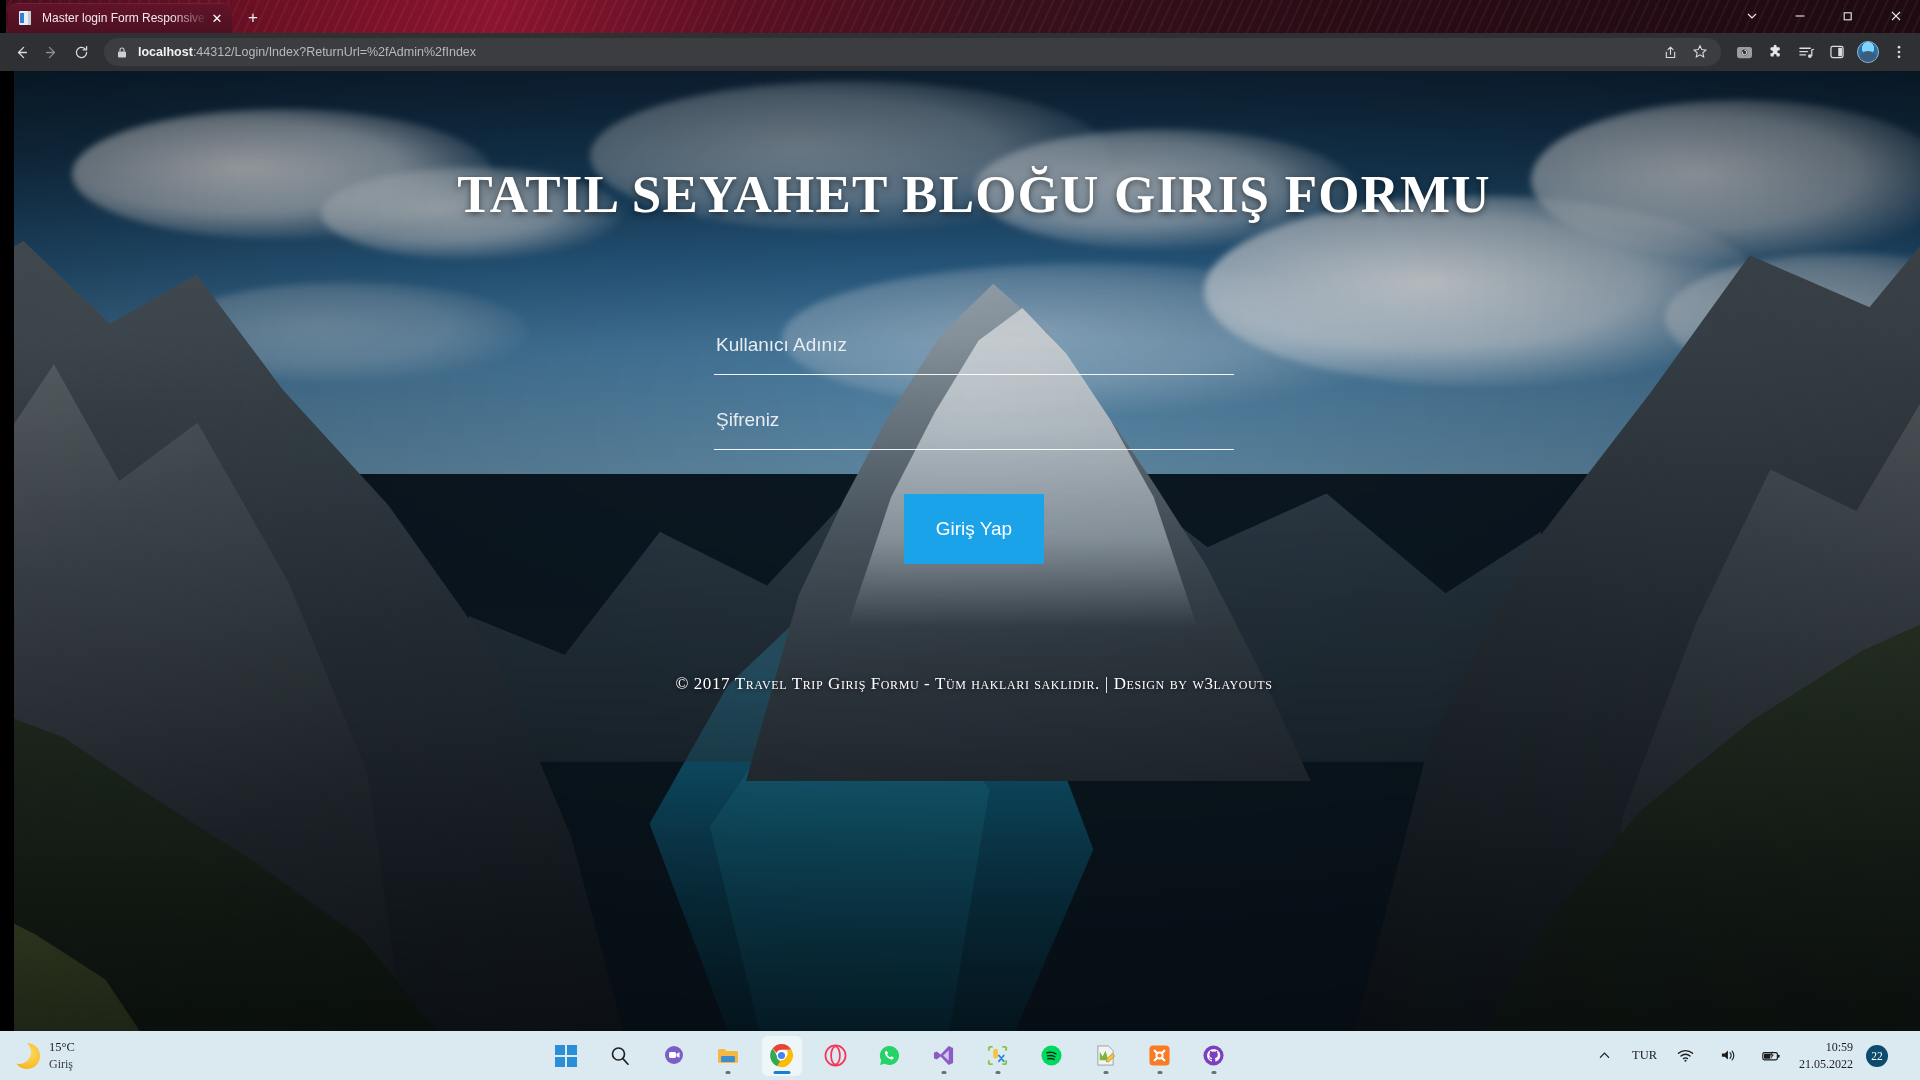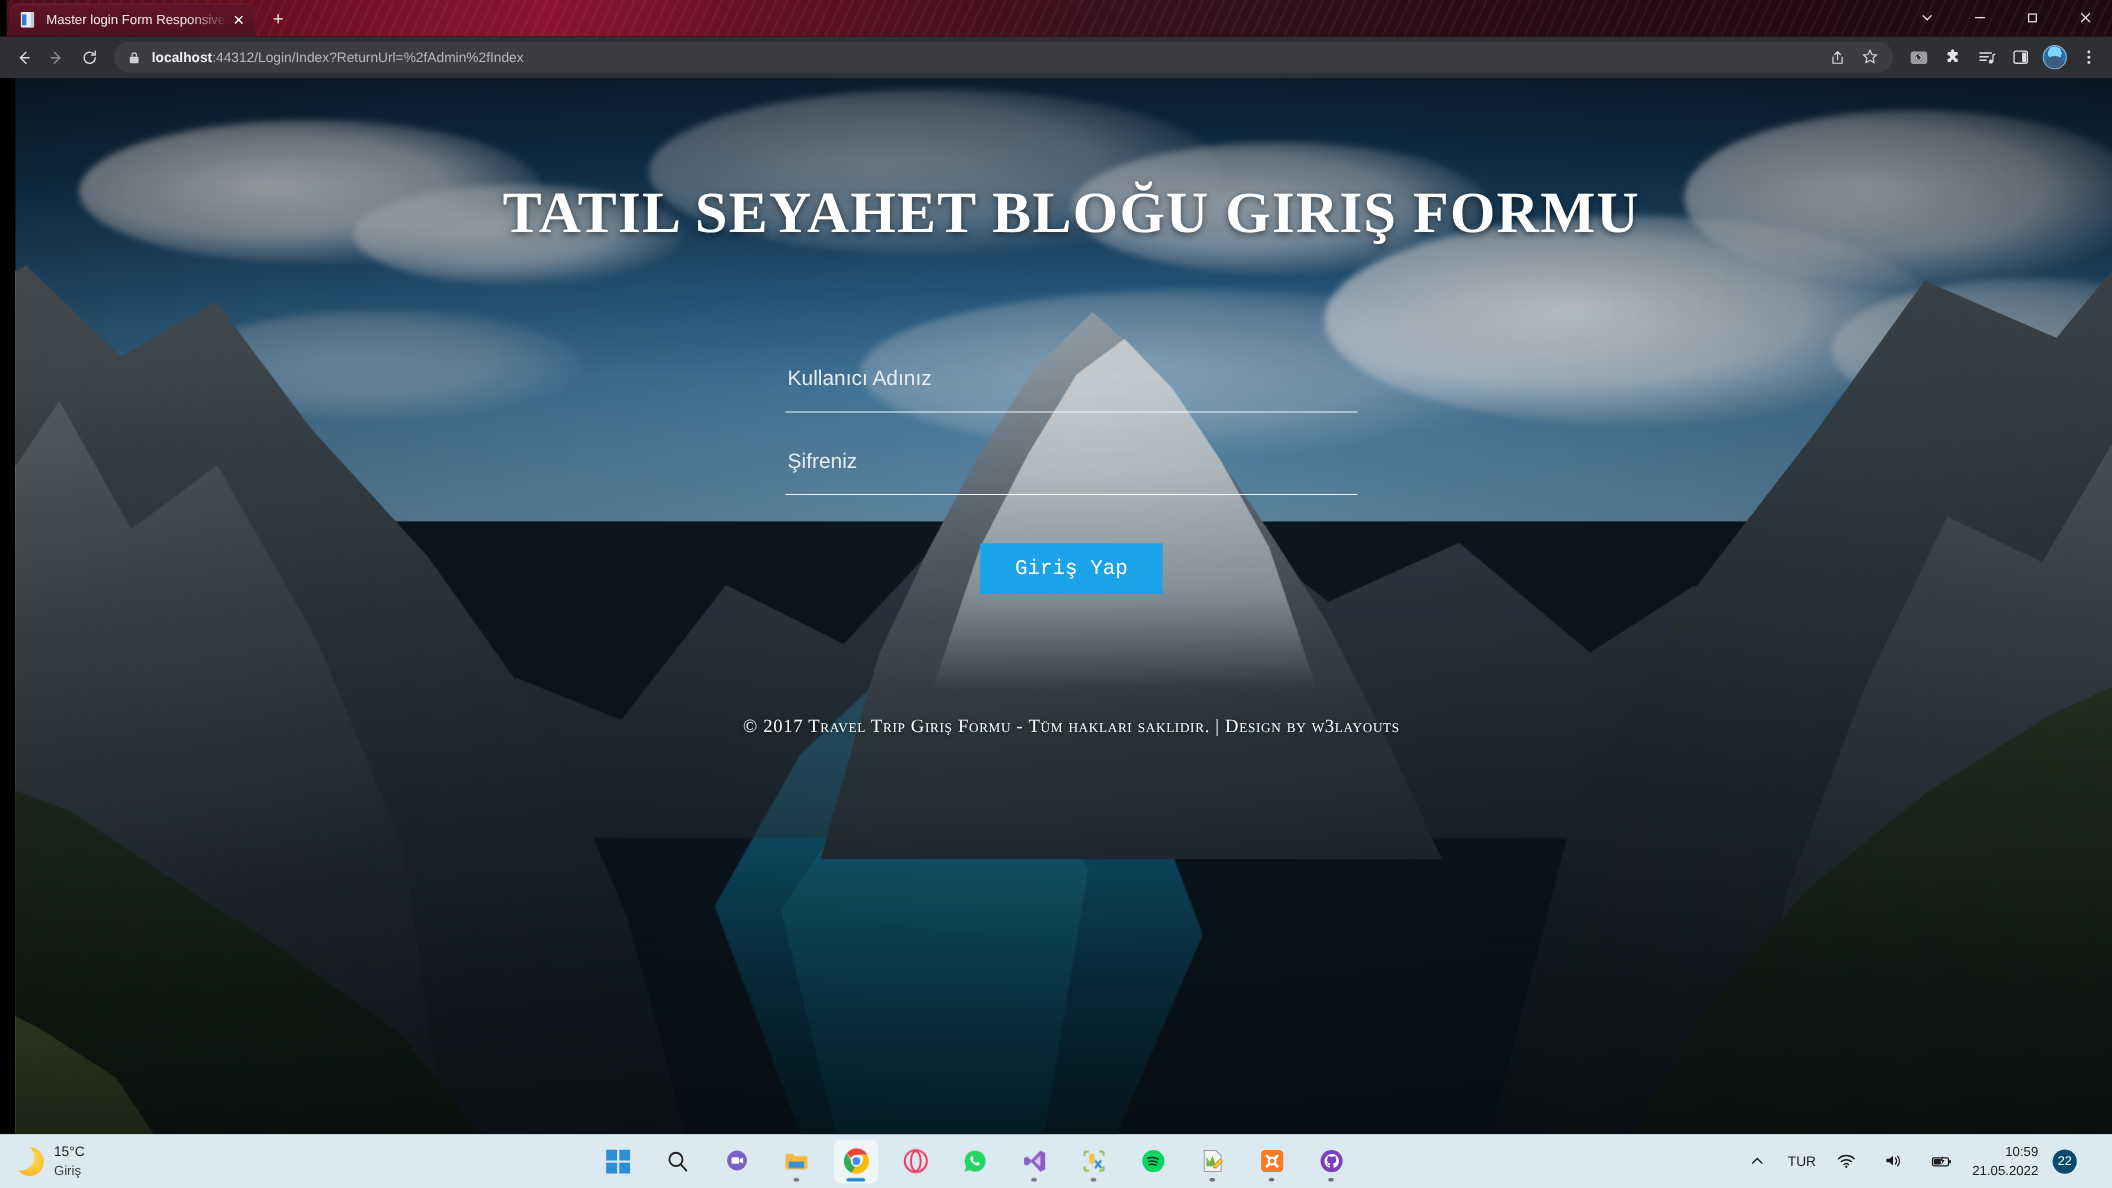--- a/index.html
+++ b/index.html
@@ -243,43 +243,43 @@
     font-size: 19px;
     padding: 0 0 18px 2px;
   }
   .field input::placeholder { color: #e7ecf1; opacity: 1; }
 
   .submit-btn {
     margin-top: 10px;
     background: #1aa3e8;
     border: none;
     color: #fff;
-    font-family: Liberation Mono, monospace;
+    font-family: Liberation Sans, sans-serif;
     font-size: 19px;
-    padding: 12px 32px;
+    padding: 24px 32px;
     cursor: pointer;
     text-align: center;
   }
   .footer {
     margin-top: 110px;
     font-family: "Liberation Serif", "DejaVu Serif", serif;
     font-variant: small-caps;
     font-size: 17px;
     letter-spacing: .6px;
     color: #ffffff;
     text-shadow: 0 1px 4px rgba(0,0,0,0.6);
     white-space: nowrap;
   }
 
   
   .taskbar {
     position:absolute; left:0; bottom:0; width:1920px; height:49px;
     background: #dbeaf0;
     display:flex; align-items:center;
-    font-size: 12px; color:#1c1c1c;
+    font-size: 12px; color:#1c1c1c;font-family:Liberation Serif, serif;
   }
   .weather {
     display:flex; align-items:center; gap:9px; padding-left: 14px; width: 190px;
   }
   .weather .moon {
     width:26px; height:26px; position:relative;
   }
   .weather .moon::before{
     content:""; position:absolute; inset:0; border-radius:50%;
     background: radial-gradient(circle at 62% 40%, #ffd95e 0%, #f7bd2b 60%, #e5a716 100%);

